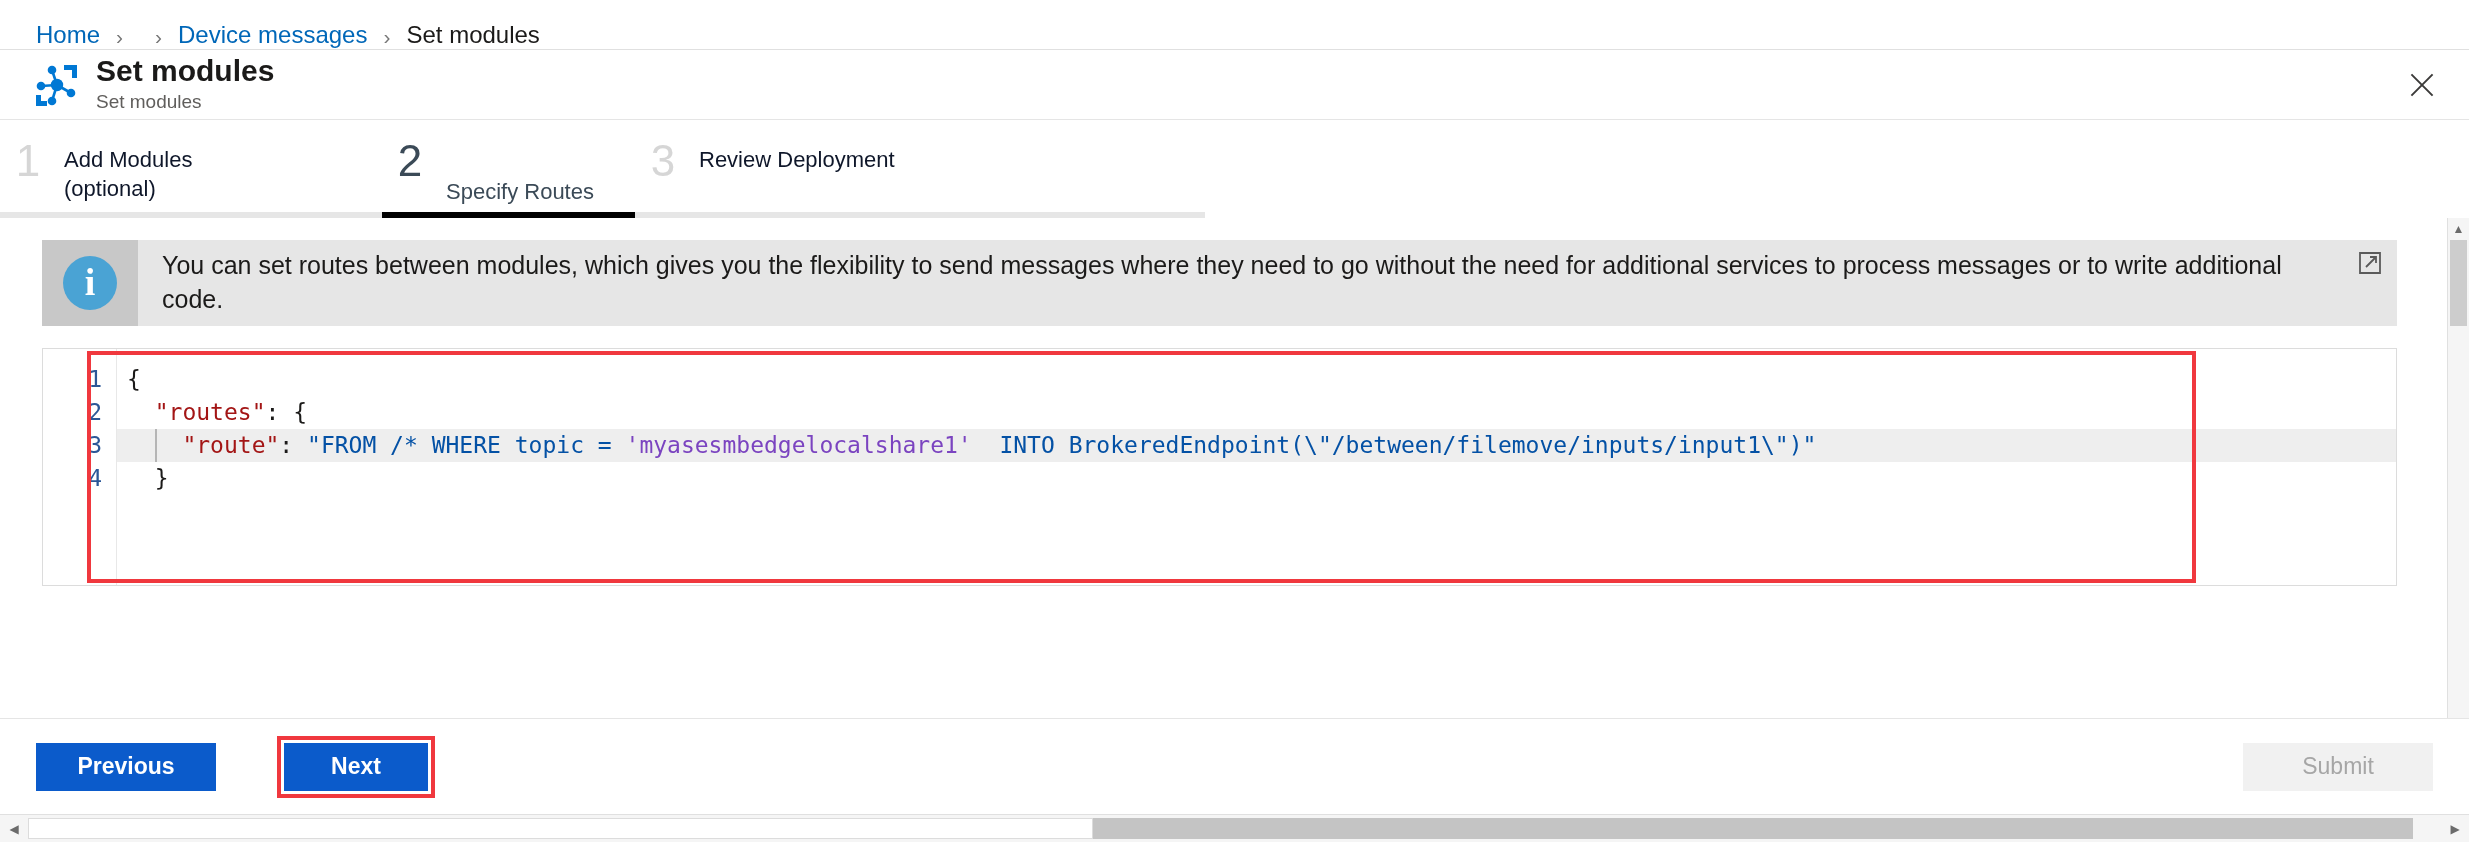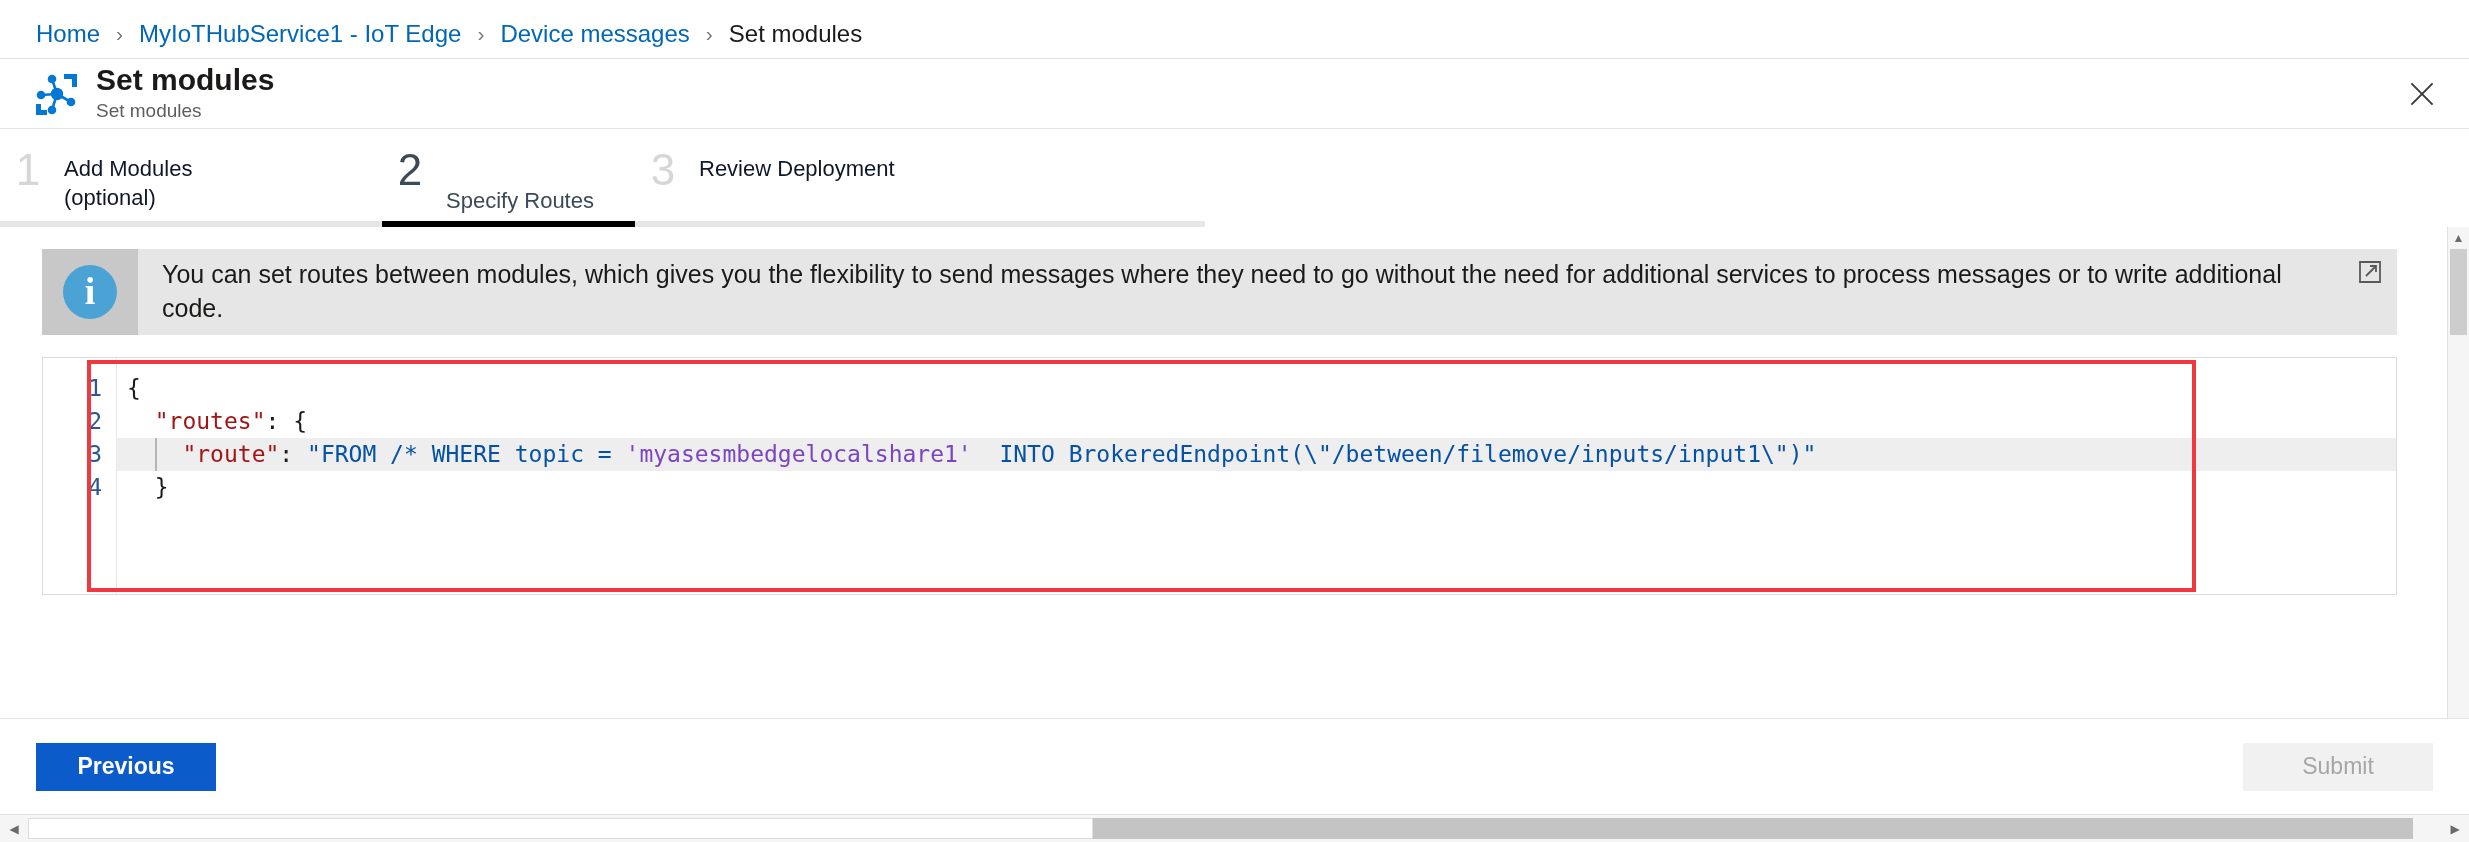--- a/index.html
+++ b/index.html
@@ -8,25 +8,24 @@
     height: 842px;
     background: #ffffff;
     font-family: "Liberation Sans", sans-serif;
     overflow: hidden;
   }
 
   
   .breadcrumb-bar {
     height: 50px;
     display: flex;
-    align-items: center;
+    align-items: flex-end;
     padding-left: 36px;
     background: #ffffff;
     border-bottom: 1px solid #e0e0e0;
-    margin-top: 9px;
   }
   .crumb {
     font-size: 24px;
     color: #0067b8;
     white-space: nowrap;
   }
   .crumb.current { color: #1b1a19; }
   .crumb-sep {
     font-size: 21px;
     color: #767676;
@@ -323,21 +322,20 @@
     background: #c4c4c4;
     cursor: pointer;
   }
 </style>
 </head>
 <body>
 
 <div class="breadcrumb-bar">
   <span class="crumb">Home</span>
   <span class="crumb-sep">›</span>
-  <span class="crumb">MyIoTHubService1 - IoT Edge</span>
   <span class="crumb-sep">›</span>
   <span class="crumb">Device messages</span>
   <span class="crumb-sep">›</span>
   <span class="crumb current">Set modules</span>
 </div>
 
 <div class="title-bar">
   <span class="title-icon">
     <svg viewBox="0 0 52 52" width="52" height="52">
       <g fill="#0078d4">
@@ -432,20 +430,23 @@
 
   <div class="vscroll">
     <div class="arrow">▲</div>
     <div class="thumb"></div>
     <div class="arrow bottom">▼</div>
   </div>
 </div>
 
 <div class="footer">
   <button class="btn">Previous</button>
+  <span class="btn-next-wrap">
+    <button class="btn">Next</button>
+  </span>
   <button class="btn btn-submit">Submit</button>
 </div>
 
 <div class="hscroll">
   <div class="arrow">◀</div>
   <div class="track">
     <div class="thumb"></div>
     <div class="thumb2"></div>
   </div>
   <div class="arrow">▶</div>

